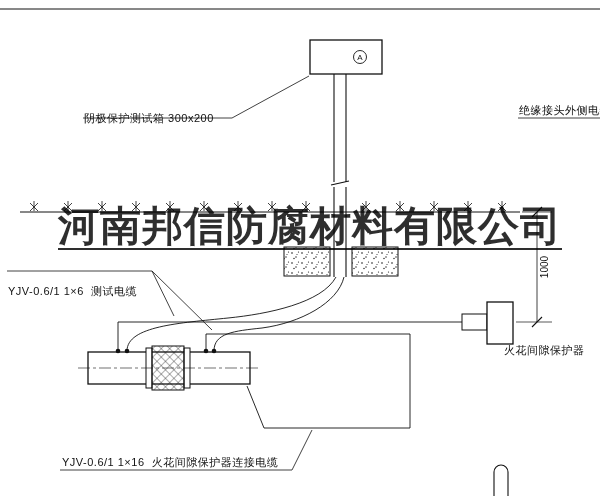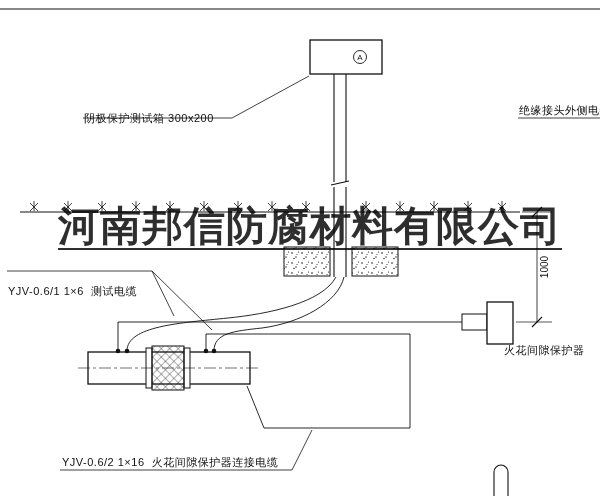--- a/index.html
+++ b/index.html
@@ -136,17 +136,17 @@
   </svg>
 
   <div class="cad-label" style="left:84px;top:112px;">阴极保护测试箱 300x200</div>
 
   <div class="cad-label" style="left:519px;top:104px;">绝缘接头外侧电缆</div>
 
   <div class="cad-label" style="left:8px;top:257px;margin-top:28px;">YJV-0.6/1 1×6  测试电缆</div>
 
   <div class="cad-label" style="left:504px;top:344px;">火花间隙保护器</div>
 
-  <div class="cad-label" style="left:62px;top:456px;">YJV-0.6/2 1×16  火花间隙保护器连接电缆</div>
+  <div class="cad-label" style="left:62px;top:456px;">YJV-0.6/1 1×16  火花间隙保护器连接电缆</div>
 
   <div class="watermark">河南邦信防腐材料有限公司</div>
 
 </div>
 
 </body></html>

